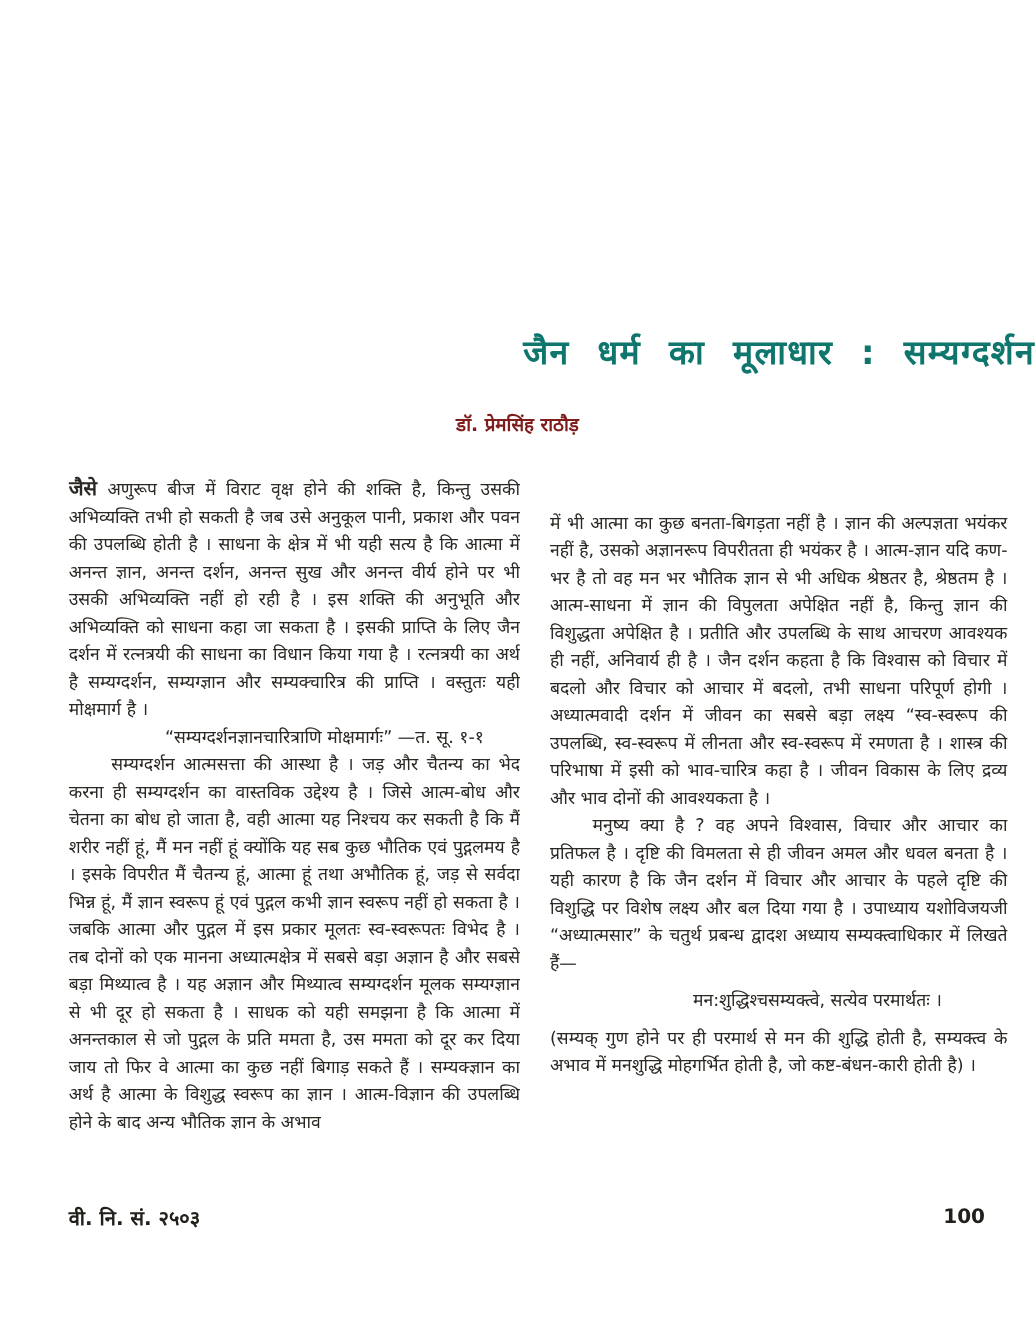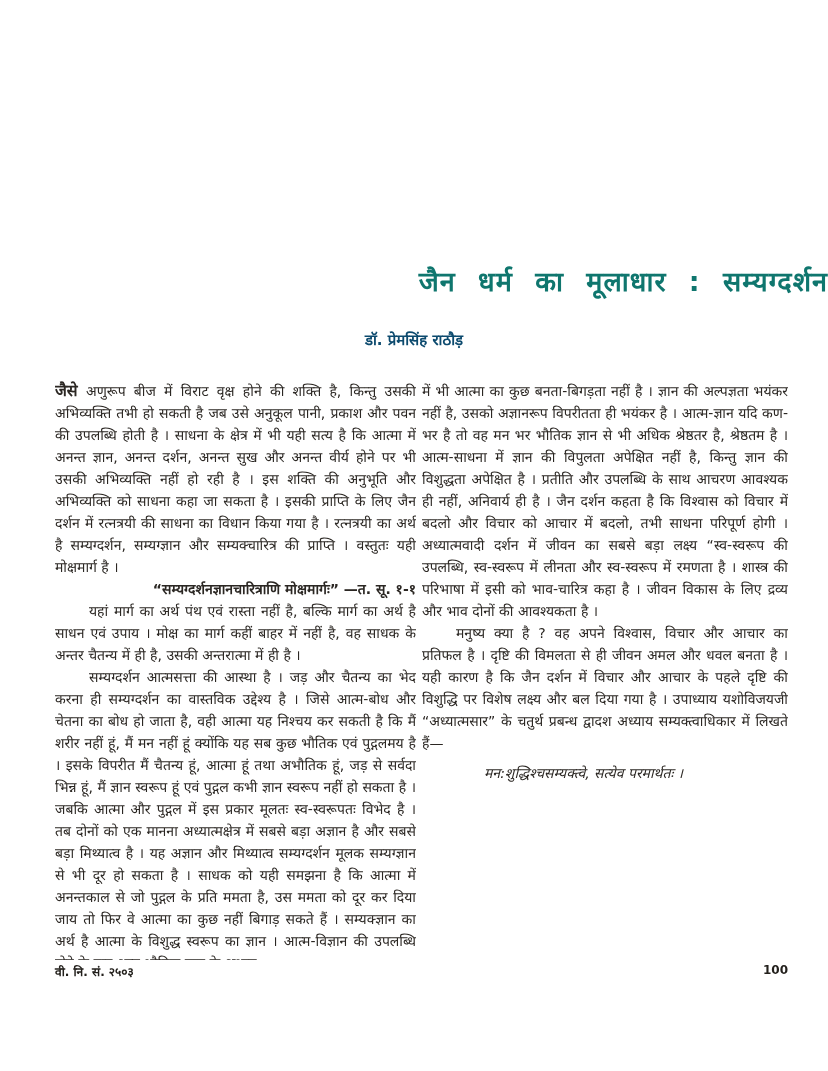--- a/index.html
+++ b/index.html
@@ -30,71 +30,70 @@
     color: #0f766e;
   }
   .author {
     position: absolute;
     top: 329px;
     left: 0;
     width: 100%;
     text-align: center;
     font-size: 15px;
     font-weight: bold;
-    color: #0c4a6e;
+    color: #7f1d1d;
   }
   .col {
     position: absolute;
     top: 380px;
     font-size: 14px;
     line-height: 22px;
     text-align: justify;
     overflow: hidden;
   }
   .col-left {
     left: 55px;
     width: 361px;
     height: 580px;
   }
   .col-right {
-    left: 422px;
+    left: 440px;
     width: 366px;
     height: 580px;
+    margin-top: 28px;
   }
   .para {
     margin: 0;
   }
   .indent {
     text-indent: 34px;
   }
   .lead-word {
     font-weight: bold;
     font-size: 16px;
   }
   .sutra {
     margin: 0 0 0 48px;
-    text-align: right;
-    font-weight: bold;
+    text-align: center;
   }
   .verse {
     margin: 8px 0 8px 62px;
-    text-align: left;
-    font-style: italic;
+    text-align: center;
   }
   .gloss {
     margin: 2px 0 6px 0;
   }
   .footer-row {
     position: absolute;
     top: 963px;
     left: 55px;
     right: 40px;
     display: flex;
     justify-content: space-between;
-    font-size: 12px;
+    font-size: 16px;
     font-weight: bold;
     color: #23201c;
   }
   .watermark-row {
     position: absolute;
     top: 1088px;
     left: 14px;
     right: 14px;
     display: flex;
     justify-content: space-between;
@@ -108,30 +107,30 @@
 
 <div class="page">
 
   <h1 class="title">जैन धर्म का मूलाधार : सम्यग्दर्शन</h1>
 
   <div class="author">डॉ. प्रेमसिंह राठौड़</div>
 
   <div class="col col-left">
     <p class="para"><span class="lead-word">जैसे</span> <span>अणुरूप बीज में विराट वृक्ष होने की शक्ति है, किन्तु उसकी अभिव्यक्ति तभी हो सकती है जब उसे अनुकूल पानी, प्रकाश और पवन की उपलब्धि होती है । साधना के क्षेत्र में भी यही सत्य है कि आत्मा में अनन्त ज्ञान, अनन्त दर्शन, अनन्त सुख और अनन्त वीर्य होने पर भी उसकी अभिव्यक्ति नहीं हो रही है । इस शक्ति की अनुभूति और अभिव्यक्ति को साधना कहा जा सकता है । इसकी प्राप्ति के लिए जैन दर्शन में रत्नत्रयी की साधना का विधान किया गया है । रत्नत्रयी का अर्थ है सम्यग्दर्शन, सम्यग्ज्ञान और सम्यक्चारित्र की प्राप्ति ।  वस्तुतः यही मोक्षमार्ग है ।</span></p>
     <p class="sutra">“सम्यग्दर्शनज्ञानचारित्राणि मोक्षमार्गः” —त. सू. १-१</p>
-    <p class="para indent">यहां मार्ग का अर्थ पंथ एवं रास्ता नहीं है, बल्कि मार्ग का अर्थ है साधन एवं उपाय । मोक्ष का मार्ग कहीं बाहर में नहीं है, वह साधक के अन्तर चैतन्य में ही है, उसकी अन्तरात्मा में ही है ।</p>
     <p class="para indent">सम्यग्दर्शन आत्मसत्ता की आस्था है ।  जड़ और चैतन्य का भेद करना ही सम्यग्दर्शन का वास्तविक उद्देश्य है ।  जिसे आत्म-बोध और चेतना का बोध हो जाता है, वही आत्मा यह निश्चय कर सकती है कि मैं शरीर नहीं हूं, मैं मन नहीं हूं क्योंकि यह सब कुछ भौतिक एवं पुद्गलमय है ।  इसके विपरीत मैं चैतन्य हूं, आत्मा हूं तथा अभौतिक हूं, जड़ से सर्वदा भिन्न हूं, मैं ज्ञान स्वरूप हूं एवं पुद्गल कभी ज्ञान स्वरूप नहीं हो सकता है ।  जबकि आत्मा और पुद्गल में इस प्रकार मूलतः स्व-स्वरूपतः विभेद है । तब दोनों को एक मानना अध्यात्मक्षेत्र में सबसे बड़ा अज्ञान है और सबसे बड़ा मिथ्यात्व है ।  यह अज्ञान और मिथ्यात्व सम्यग्दर्शन मूलक सम्यग्ज्ञान से भी दूर हो सकता है ।  साधक को यही समझना है कि आत्मा में अनन्तकाल से जो पुद्गल के प्रति ममता है, उस ममता को दूर कर दिया जाय तो फिर वे आत्मा का कुछ नहीं बिगाड़ सकते हैं ।  सम्यक्ज्ञान का अर्थ है आत्मा के विशुद्ध स्वरूप का ज्ञान । आत्म-विज्ञान की उपलब्धि होने के बाद अन्य भौतिक ज्ञान के अभाव</p>
   </div>
 
   <div class="col col-right">
     <p class="para">में भी आत्मा का कुछ बनता-बिगड़ता नहीं है ।  ज्ञान की अल्पज्ञता भयंकर नहीं है, उसको अज्ञानरूप विपरीतता ही भयंकर है ।  आत्म-ज्ञान यदि कण-भर है तो वह मन भर भौतिक ज्ञान से भी अधिक श्रेष्ठतर है,  श्रेष्ठतम है ।  आत्म-साधना में ज्ञान की विपुलता अपेक्षित नहीं है, किन्तु ज्ञान की विशुद्धता अपेक्षित है ।  प्रतीति और उपलब्धि के साथ आचरण आवश्यक ही नहीं,  अनिवार्य ही है ।  जैन दर्शन कहता है कि विश्वास को विचार में बदलो और विचार को आचार में बदलो, तभी साधना परिपूर्ण होगी ।  अध्यात्मवादी दर्शन में जीवन का सबसे बड़ा लक्ष्य “स्व-स्वरूप की उपलब्धि, स्व-स्वरूप में लीनता और स्व-स्वरूप में रमणता है ।  शास्त्र की परिभाषा में इसी को भाव-चारित्र कहा है ।  जीवन विकास के लिए द्रव्य और भाव दोनों की आवश्यकता है ।</p>
     <p class="para indent">मनुष्य क्या है ?  वह अपने विश्वास, विचार और आचार का प्रतिफल है । दृष्टि की विमलता से ही जीवन अमल और धवल बनता है ।  यही कारण है कि जैन दर्शन में विचार और आचार के पहले दृष्टि की विशुद्धि पर विशेष लक्ष्य और बल दिया गया है । उपाध्याय यशोविजयजी “अध्यात्मसार” के चतुर्थ प्रबन्ध द्वादश अध्याय सम्यक्त्वाधिकार में लिखते हैं—</p>
     <div class="verse">
       <div>मन:शुद्धिश्चसम्यक्त्वे, सत्येव परमार्थतः ।</div>
     </div>
+    <p class="para gloss">(सम्यक् गुण होने पर ही परमार्थ से मन की शुद्धि होती है, सम्यक्त्व के अभाव में मनशुद्धि मोहगर्भित होती है, जो कष्ट-बंधन-कारी होती है) ।</p>
     <div class="verse">
     </div>
   </div>
 
   <div class="footer-row">
     <span>वी. नि. सं. २५०३</span>
     <span>100</span>
   </div>
 
   <div class="watermark-row">

